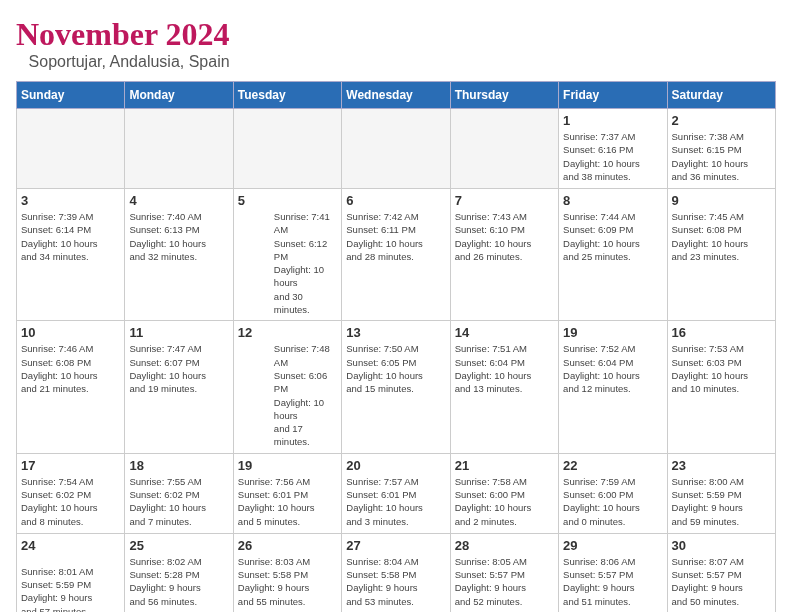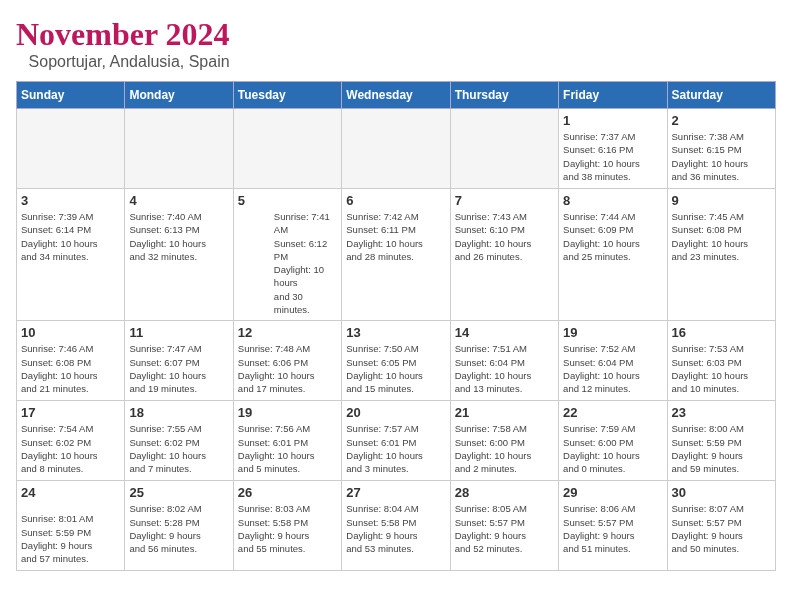--- a/index.html
+++ b/index.html
@@ -189,21 +189,21 @@
         </td>
         <td>
           <span class="day-num">11</span>
           <div class="day-info" style="white-space: pre-line;">Sunrise: 7:47 AM
 Sunset: 6:07 PM
 Daylight: 10 hours
 and 19 minutes.</div>
         </td>
         <td>
           <span class="day-num">12</span>
-          <div class="day-info" style="white-space: pre-line;">Sunrise: 7:48 AM
+          <div class="day-info" style="white-space: pre-line; margin-left: 36px;">Sunrise: 7:48 AM
 Sunset: 6:06 PM
 Daylight: 10 hours
 and 17 minutes.</div>
         </td>
         <td>
           <span class="day-num">13</span>
           <div class="day-info" style="white-space: pre-line;">Sunrise: 7:50 AM
 Sunset: 6:05 PM
 Daylight: 10 hours
 and 15 minutes.</div>

